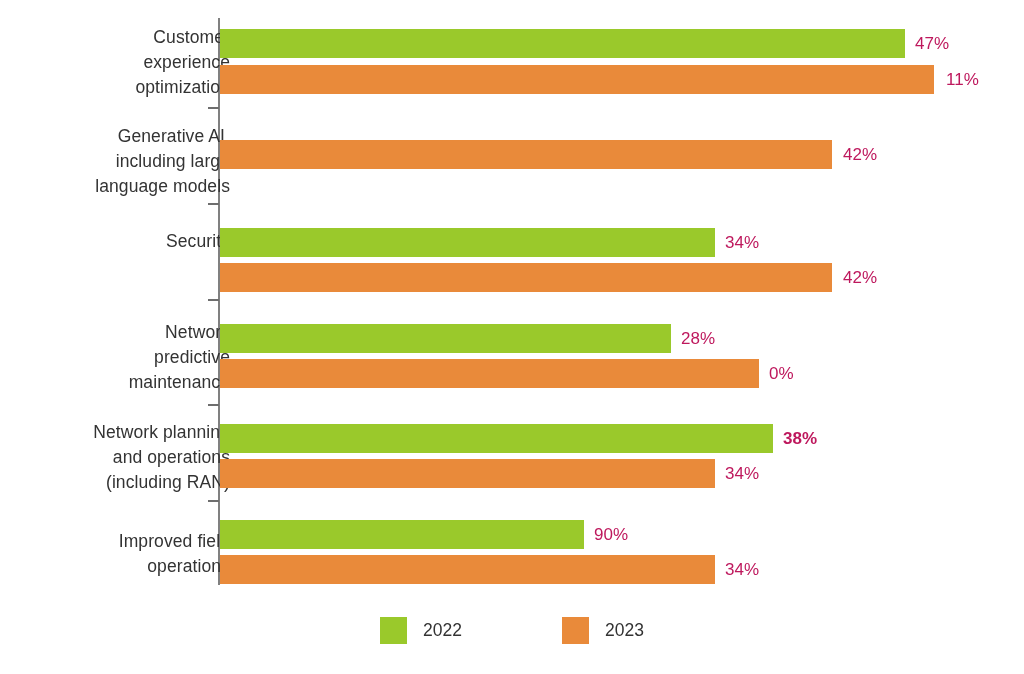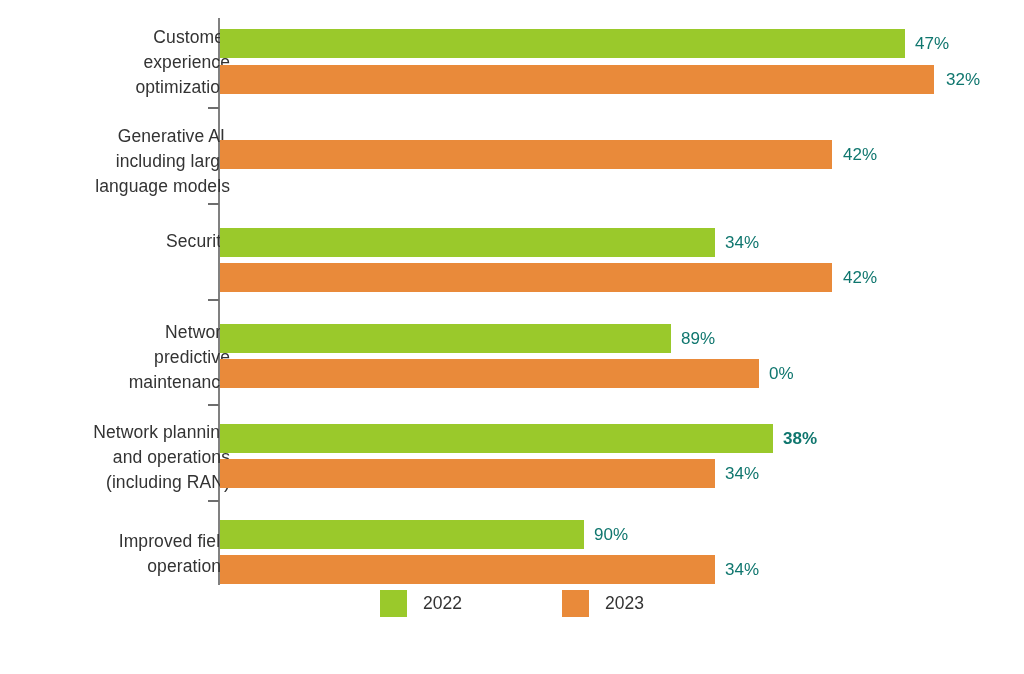--- a/index.html
+++ b/index.html
@@ -64,32 +64,32 @@
   .bar {
     position: absolute;
     left: 220px;
     height: 29px;
   }
   .bar.series-0 { background: #9ac92b; }
   .bar.series-1 { background: #e98a3a; }
 
   .bar-value {
     position: absolute;
-    color: #0f766e;
+    color: #be185d;
     font-size: 17px;
     line-height: 29px;
     white-space: nowrap;
     font-weight: 400;
   }
 
   
   .legend {
     position: absolute;
     left: 0;
-    top: 583px;
+    top: 610px;
     width: 1024px;
     height: 40px;
     display: flex;
     justify-content: center;
     align-items: center;
     gap: 100px;
   }
   .legend-item {
     display: flex;
     align-items: center;
@@ -122,39 +122,39 @@
     <div class="axis-tick" style="top:299px;"></div>
     <div class="axis-tick" style="top:404px;"></div>
     <div class="axis-tick" style="top:500px;"></div>
 
     <div class="cat-label" style="top:25px;">Customer
 experience
 optimization</div>
     <div class="bar series-0" style="top:29px; width:685px;"></div>
     <div class="bar-value" style="top:29px; left:915px;">47%</div>
     <div class="bar series-1" style="top:65px; width:714px;"></div>
-    <div class="bar-value" style="top:65px; left:946px;">32%</div>
+    <div class="bar-value" style="top:65px; left:946px;">11%</div>
 
     <div class="cat-label" style="top:124px;">Generative AI,
 including large
 language models</div>
     <div class="bar series-1" style="top:140px; width:612px;"></div>
     <div class="bar-value" style="top:140px; left:843px;">42%</div>
 
     <div class="cat-label" style="top:229px;">Security</div>
     <div class="bar series-0" style="top:228px; width:495px;"></div>
     <div class="bar-value" style="top:228px; left:725px;">34%</div>
     <div class="bar series-1" style="top:263px; width:612px;"></div>
     <div class="bar-value" style="top:263px; left:843px;">42%</div>
 
     <div class="cat-label" style="top:320px;">Network
 predictive
 maintenance</div>
     <div class="bar series-0" style="top:324px; width:451px;"></div>
-    <div class="bar-value" style="top:324px; left:681px;">89%</div>
+    <div class="bar-value" style="top:324px; left:681px;">28%</div>
     <div class="bar series-1" style="top:359px; width:539px;"></div>
     <div class="bar-value" style="top:359px; left:769px;">0%</div>
 
     <div class="cat-label" style="top:420px;">Network planning
 and operations
 (including RAN)</div>
     <div class="bar series-0" style="top:424px; width:553px;"></div>
     <div class="bar-value" style="top:424px; left:783px;font-weight:bold;">38%</div>
     <div class="bar series-1" style="top:459px; width:495px;"></div>
     <div class="bar-value" style="top:459px; left:725px;">34%</div>

